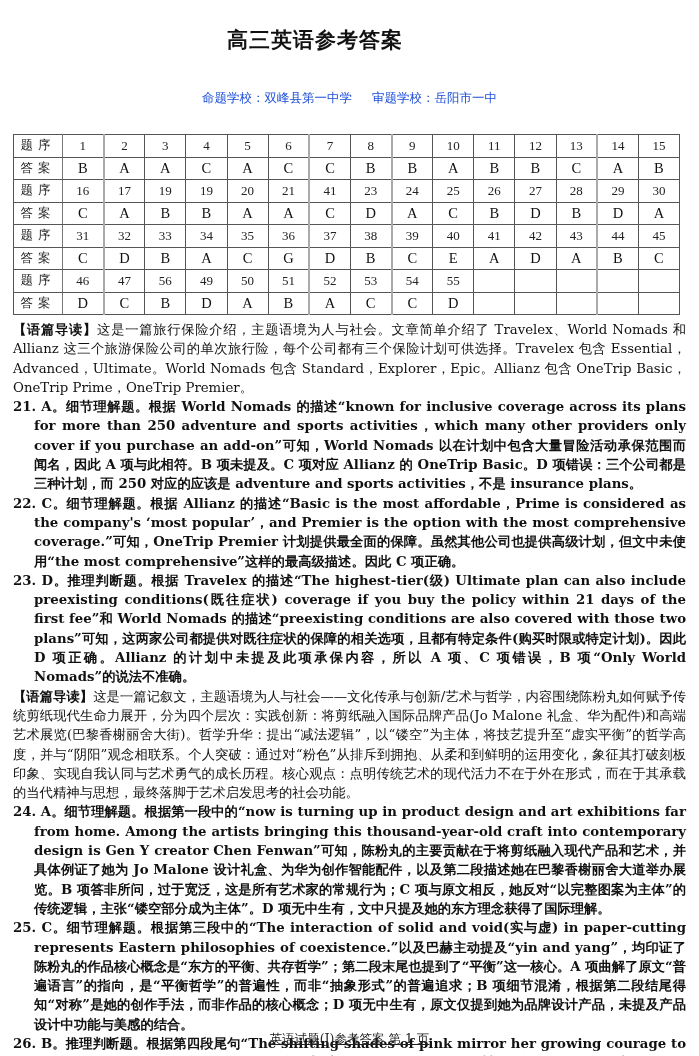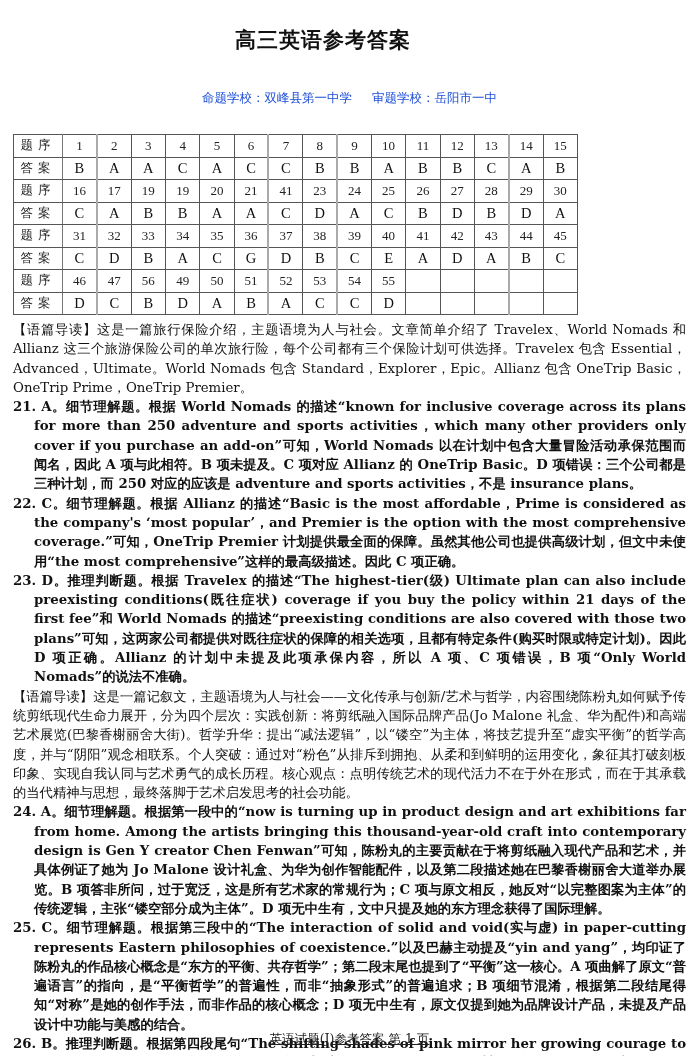--- a/index.html
+++ b/index.html
@@ -19,39 +19,38 @@
     position: absolute;
     top: 26px;
     left: 0;
     width: 630px;
     text-align: center;
     font-family: "DejaVu Sans", "Liberation Sans", sans-serif;
     font-weight: bold;
     font-size: 21px;
     letter-spacing: 1px;
     color: #111;
-    margin-left: 8px;
   }
   .schools {
     position: absolute;
     top: 90px;
     left: 0;
     width: 699px;
     text-align: center;
     font-size: 12.5px;
     color: #1d4ed8;
   }
   .schools span + span {
     margin-left: 16px;
   }
   table.answers {
     position: absolute;
     top: 134px;
     left: 13px;
-    width: 565px;
+    width: 667px;
     border-collapse: collapse;
     border: 1.5px solid #333;
     table-layout: fixed;
     padding-left: 40px;
   }
   table.answers td {
     border: 1px solid #555;
     height: 21.5px;
     padding: 0;
     text-align: center;
@@ -80,21 +79,21 @@
     width: 673px;
     font-size: 13.3px;
     line-height: 19.3px;
     text-align: justify;
   }
   .content p {
     margin: 0;
   }
   .intro-label {
     font-family: "DejaVu Sans", "Liberation Sans", sans-serif;
-    font-weight: normal;
+    font-weight: bold;
   }
   .item {
     padding-left: 21px;
     text-indent: -21px;
     font-weight: bold;
   }
   .footer {
     position: absolute;
     top: 1031px;
     left: 0;

